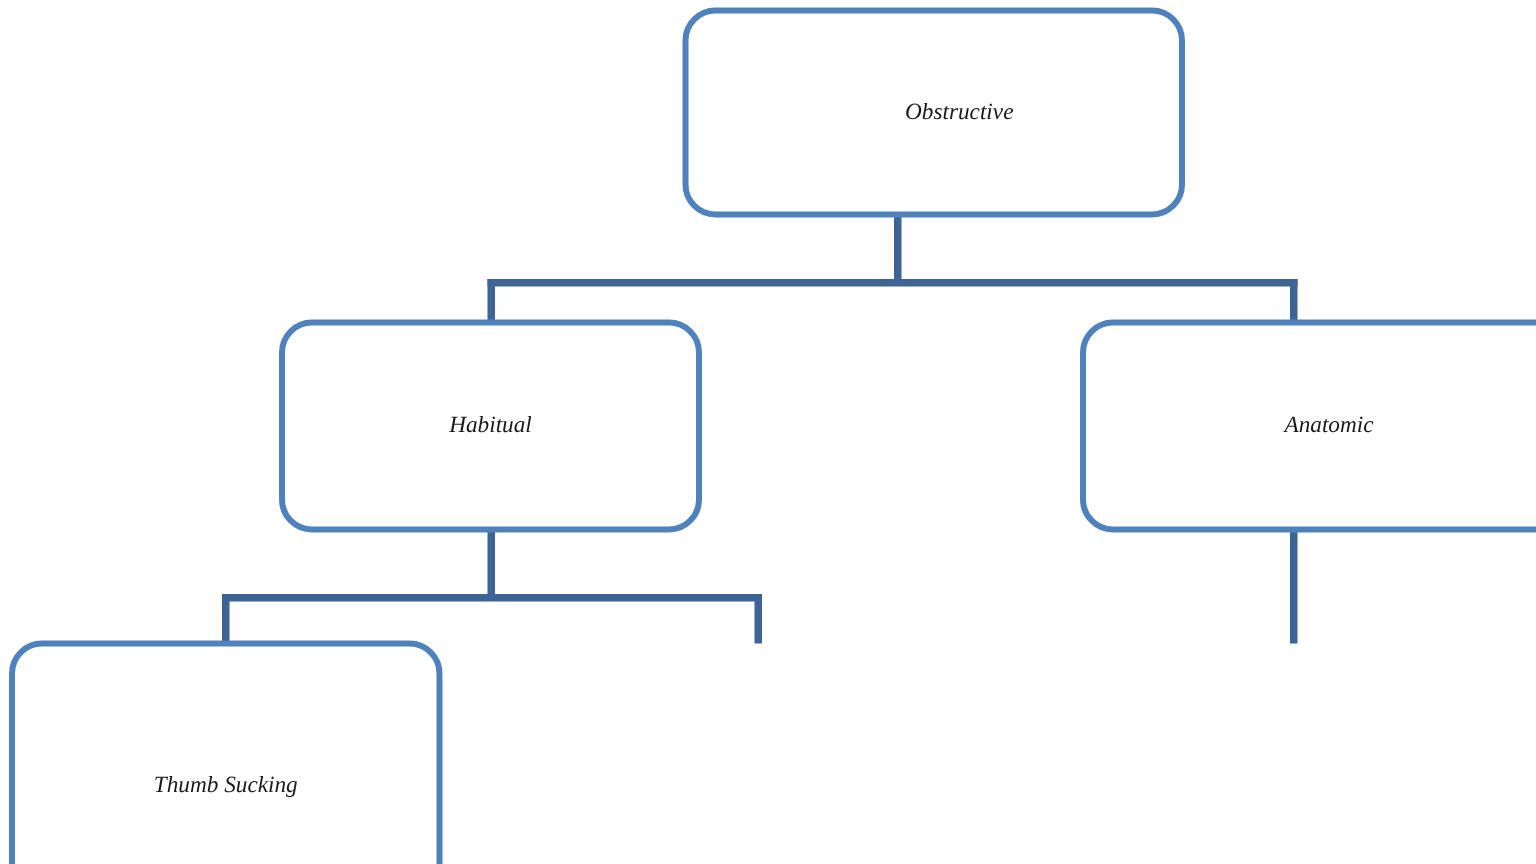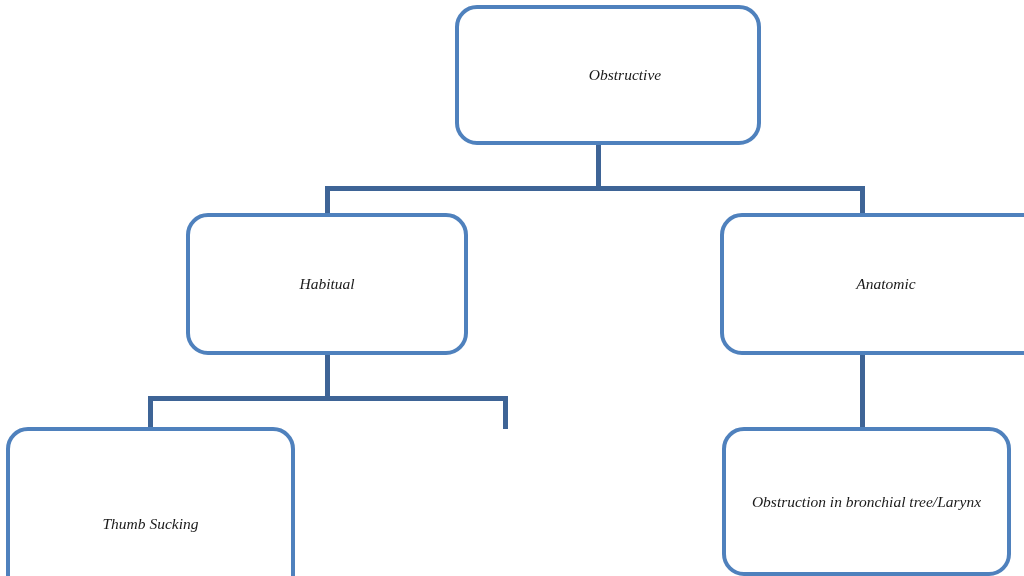--- a/index.html
+++ b/index.html
@@ -31,21 +31,21 @@
     font-style: italic;
     font-size: 15.5px;
     color: var(--text, #1a1a1a);
     line-height: 1.25;
   }
   .connector {
     position: absolute;
     background: var(--connector, #3E6496);
   }
   
-  #node-root      { left: 455px; top: 5px;   width: 306px; height: 140px; padding-left: 48px; }
+  #node-root      { left: 455px; top: 5px;   width: 335px; height: 140px; padding-left: 48px; }
   #node-habitual  { left: 186px; top: 213px; width: 282px; height: 142px; }
   #node-anatomic  { left: 720px; top: 213px; width: 332px; height: 142px; }
   #node-thumb     { left: 6px;   top: 427px; width: 289px; height: 193px; }
   #node-osas      { left: 366px; top: 427px; width: 289px; height: 149px; }
   #node-bronchial { left: 722px; top: 427px; width: 289px; height: 149px; }
   
   #c-root-stem        { left: 596px; top: 143px; width: 5px;   height: 45px; }
   #c-l1-bar           { left: 325px; top: 186px; width: 540px; height: 5px;  }
   #c-drop-habitual    { left: 325px; top: 186px; width: 5px;   height: 29px; }
   #c-drop-anatomic    { left: 860px; top: 186px; width: 5px;   height: 29px; }
@@ -80,17 +80,14 @@
 
   <div class="node" id="node-anatomic">
     <span class="label">Anatomic</span>
   </div>
 
   <div class="node" id="node-thumb">
     <span class="label">Thumb Sucking</span>
   </div>
 
 
-  <div class="node" id="node-bronchial">
-    <span class="label">Obstruction in bronchial tree/Larynx</span>
-  </div>
 
 </div>
 
 </body></html>

